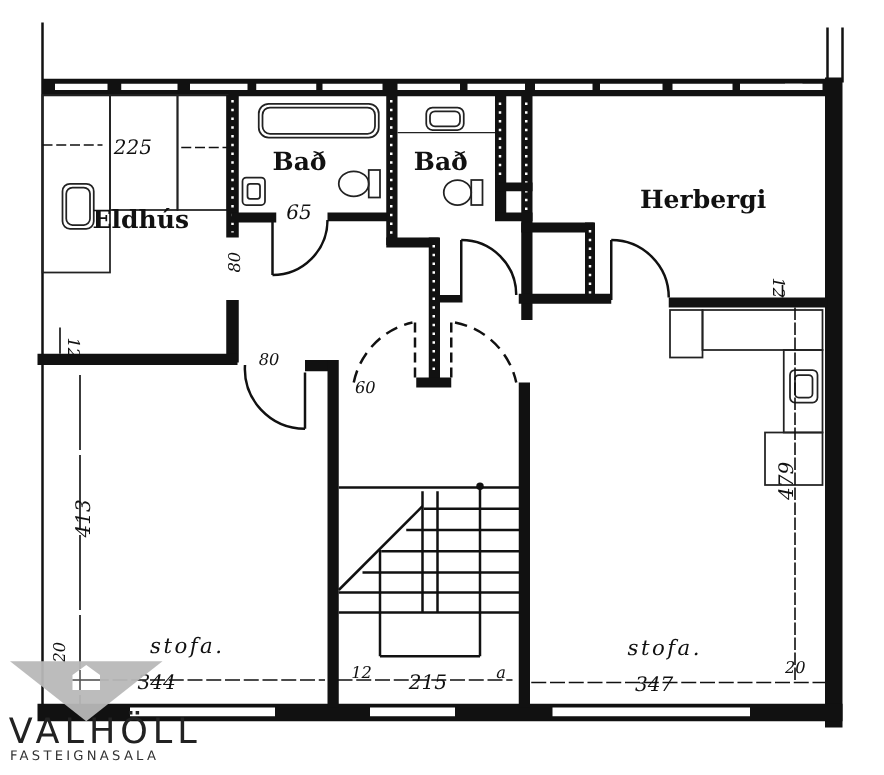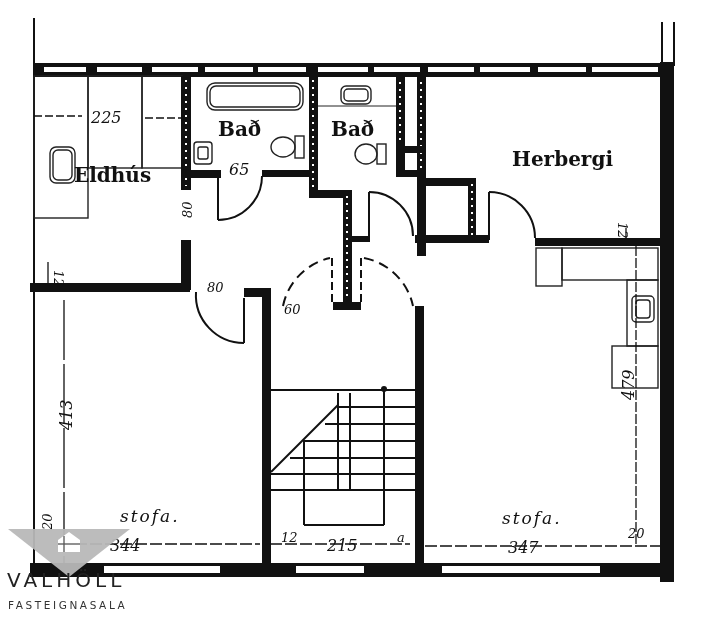--- a/index.html
+++ b/index.html
@@ -2,21 +2,21 @@
 <html><head>
 <meta charset="utf-8">
 <style>
   html, body { margin: 0; padding: 0; background: #ffffff; }
   body { width: 707px; height: 620px; position: relative; overflow: hidden; font-family: "DejaVu Serif", serif; }
   #plan { position: absolute; left: 0; top: 0; width: 707px; height: 620px; }
   .room-label { font-family: "DejaVu Serif", serif; font-weight: bold; font-size: 20px; fill: #111; }
   .dim { font-family: "DejaVu Serif", serif; font-style: italic; font-size: 16px; fill: #111; }
   .dim-sm { font-family: "DejaVu Serif", serif; font-style: italic; font-size: 13px; fill: #111; }
   .hand { font-family: "DejaVu Serif", serif; font-style: italic; font-size: 17px; fill: #111; letter-spacing: 2px; }
-  .logo-name { position: absolute; left: 7px; top: 568px; font-family: "DejaVu Sans", sans-serif; font-size: 20px; letter-spacing: 4px; color: #222; font-weight: normal; }
+  .logo-name { position: absolute; left: 7px; top: 568px; font-family: "DejaVu Sans", sans-serif; font-size: 28px; letter-spacing: 4px; color: #222; font-weight: normal; }
   .logo-sub { position: absolute; left: 8px; top: 599px; font-family: "DejaVu Sans", sans-serif; font-size: 10.5px; letter-spacing: 2.6px; color: #333; }
 </style>
 </head>
 <body>
 
 <svg id="plan" viewBox="0 0 707 620" xmlns="http://www.w3.org/2000/svg">
 
   <line x1="34" y1="18" x2="34" y2="570" stroke="#111" stroke-width="2"></line>
 
   <line x1="662" y1="22" x2="662" y2="66" stroke="#111" stroke-width="2"></line>

